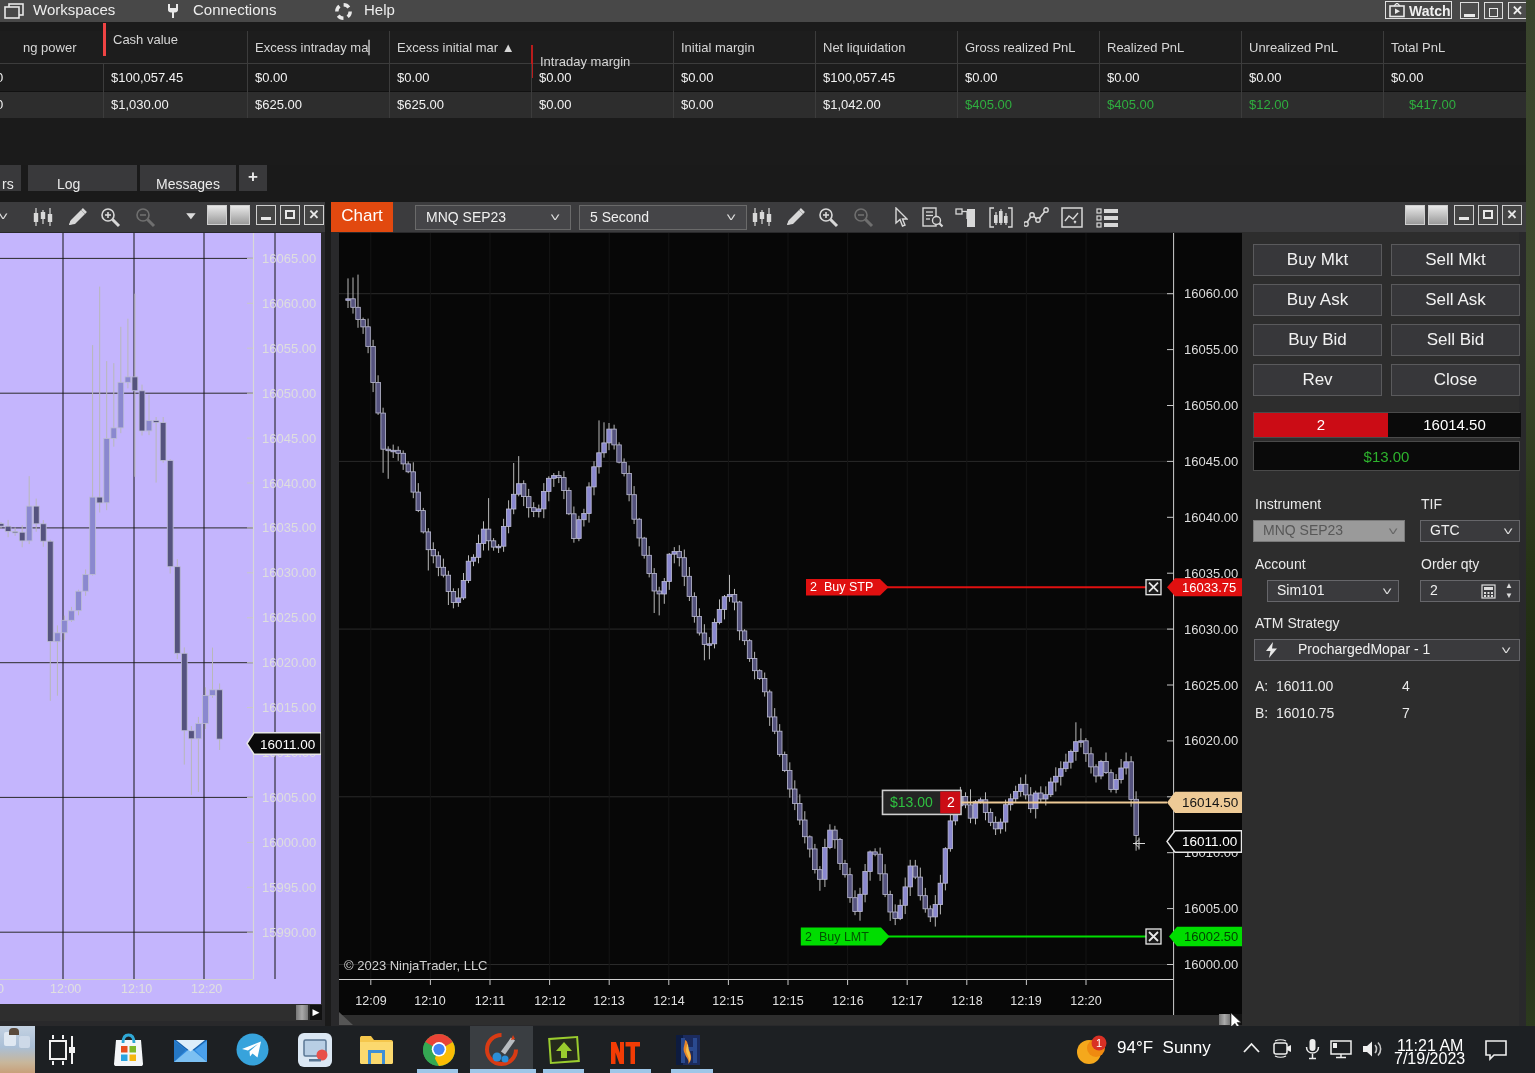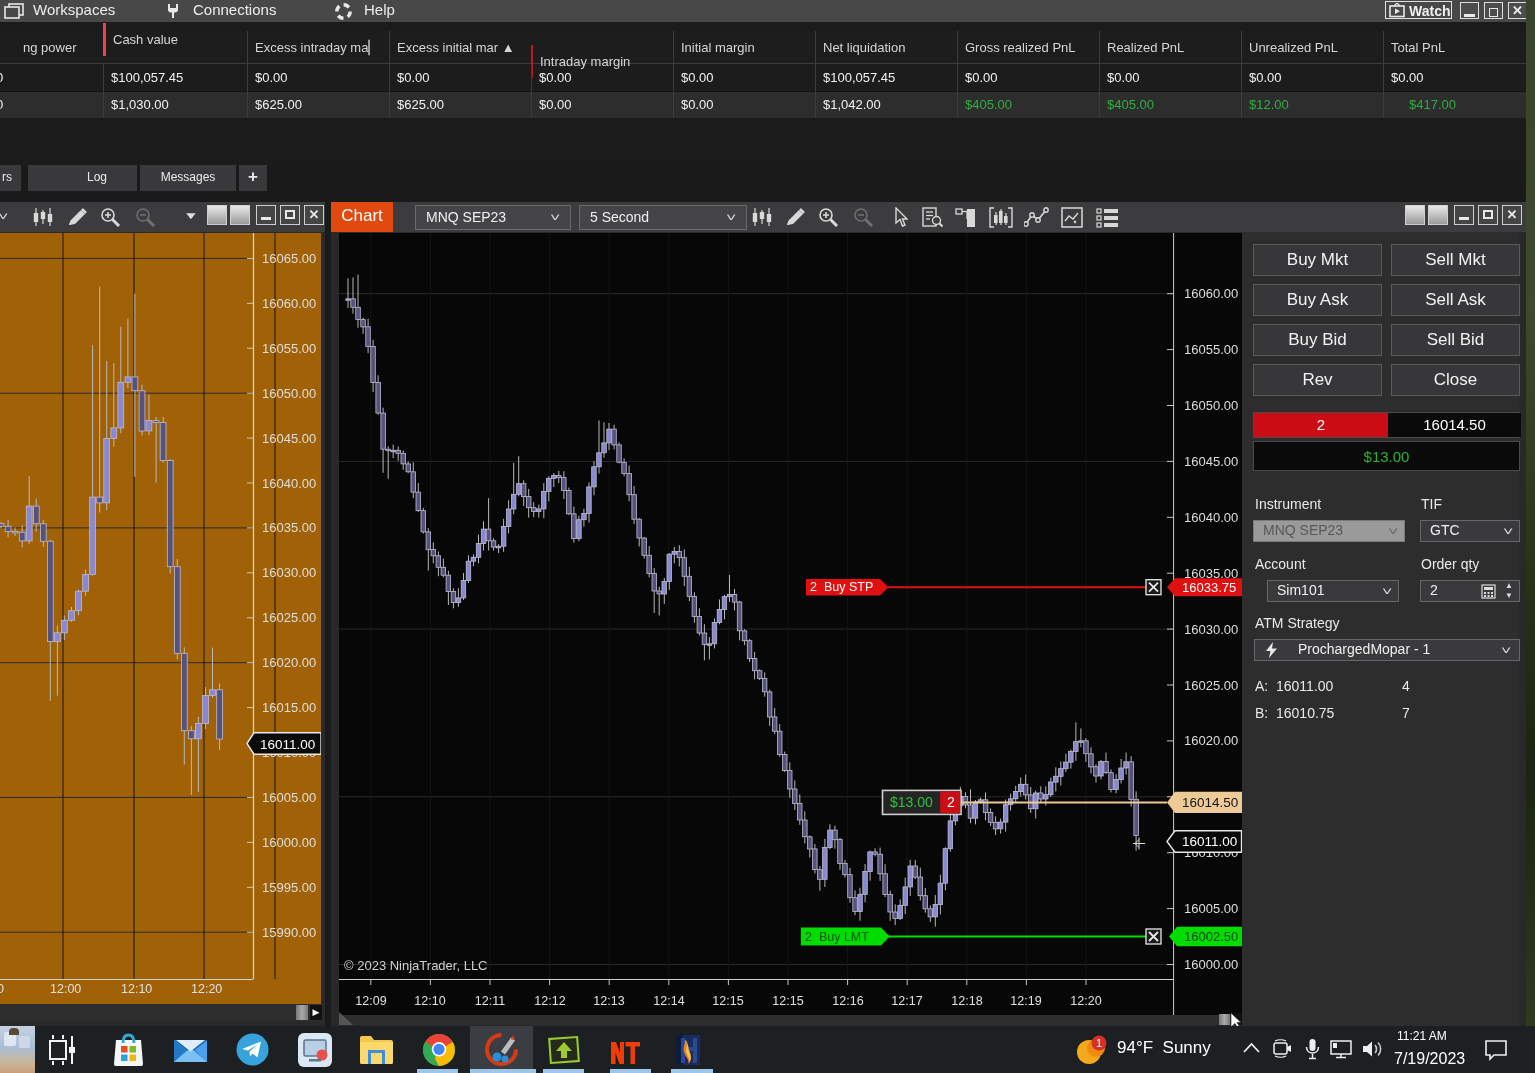--- a/index.html
+++ b/index.html
@@ -8,32 +8,32 @@
 
 #titlebar{left:0;top:0;width:1526px;height:22px;background:#484848;color:#eee;font-size:15px}
 .menuitem{position:absolute;top:1px;color:#ededed;font-size:15px}
 .winbtn{position:absolute;top:2px;width:19px;height:17px;border:1px solid #ddd;background:#4c4c4c;color:#eee;text-align:center}
 
 #tbl{left:0;top:22px;width:1526px;height:143px;background:#1b1b1b}
 .th{position:absolute;top:9px;height:33px;color:#d6d6d6;font-size:13px;border-left:1px solid #3c3c3c;padding:9px 0 0 7px}
 .td{position:absolute;height:27px;color:#f2f2f2;font-size:13px;border-left:1px solid #3c3c3c;padding:6px 0 0 7px}
 .grn{color:#2fae3f !important}
 
-.tab{position:absolute;top:165px;height:26px;background:#39393b;color:#eaeaea;font-size:12px;text-align:center;padding-top:5px}
+.tab{position:absolute;top:165px;height:26px;background:#39393b;color:#eaeaea;font-size:14px;text-align:center;padding-top:11px}
 
 #toolL{left:0;top:202px;width:325px;height:30px;background:#3c3c3e}
 #toolR{left:331px;top:202px;width:1195px;height:30px;background:#3c3c3e}
 .tbtn{position:absolute;top:3px;width:20px;height:20px;border:1px solid #cfcfcf;background:#454545;color:#e8e8e8;text-align:center;font-size:12px;line-height:18px}
 .sq{background:linear-gradient(180deg,#e8e8e8,#9a9a9a)}
 .drop{position:absolute;top:3px;height:25px;background:#454548;border:1px solid #6a6a6a;color:#efefef;font-size:14px;padding:3px 0 0 10px}
 .chev{position:absolute;color:#dcdcdc;font-size:11px;transform:scaleX(1.6)}
 
 #winL{left:0;top:232px;width:325px;height:794px;background:#29292b}
 #winR{left:331px;top:232px;width:1195px;height:794px;background:#29292b}
-.plotL{position:absolute;left:0;top:1px;width:321px;height:771px;background:#a16207}
+.plotL{position:absolute;left:0;top:1px;width:321px;height:771px;background:#c4b5fd}
 .plotR{position:absolute;left:8px;top:1px;width:911px;height:783px;background:#070707}
 
 #panel{left:1242px;top:232px;width:277px;height:794px;background:#2d2d2d}
 .pbtn{position:absolute;width:129px;height:32px;background:#37373a;border:1px solid #5a5a5c;color:#f2f2f2;font-size:17px;text-align:center;padding-top:5px}
 .plabel{position:absolute;color:#e9e9e9;font-size:14px}
 .pdrop{position:absolute;height:22px;background:#3a3a3d;border:1px solid #66666a;color:#f0f0f0;font-size:14px;padding:1px 0 0 9px}
 
 #desktop{left:1526px;top:0;width:9px;height:1026px;background:linear-gradient(180deg,#39442c,#3e4a2e 30%,#273417 55%,#1a2410 75%,#2c3a1e)}
 
 #taskbar{left:0;top:1026px;width:1535px;height:47px;background:#1d2023}
@@ -101,21 +101,21 @@
       <div class="td" style="left:1099px;width:142px;border-left:1px solid #3c3c3c;top:69px;padding-left:7px"><span class="grn">$405.00</span></div>
       <div class="th" style="left:1241px;width:142px;border-left:1px solid #3c3c3c;padding-top:9px;top:9px;height:33px">Unrealized PnL</div>
       <div class="td" style="left:1241px;width:142px;border-left:1px solid #3c3c3c;top:42px;padding-left:7px">$0.00</div>
       <div class="td" style="left:1241px;width:142px;border-left:1px solid #3c3c3c;top:69px;padding-left:7px"><span class="grn">$12.00</span></div>
       <div class="th" style="left:1383px;width:143px;border-left:1px solid #3c3c3c;padding-top:9px;top:9px;height:33px">Total PnL</div>
       <div class="td" style="left:1383px;width:143px;border-left:1px solid #3c3c3c;top:42px;padding-left:7px">$0.00</div>
       <div class="td" style="left:1383px;width:143px;border-left:1px solid #3c3c3c;top:69px;padding-left:25px"><span class="grn">$417.00</span></div>
     </div>
 
 <div class="tab" style="left:0;width:21px;border-left:none;text-align:left;padding-left:2px">rs</div>
-<div class="tab" style="left:28px;width:109px;text-align:center;padding-left:29px">Log</div>
+<div class="tab" style="left:28px;width:109px;text-align:left;padding-left:29px">Log</div>
 <div class="tab" style="left:140px;width:96px">Messages</div>
 <div class="tab" style="left:239px;width:28px;font-weight:bold;font-size:17px;padding-top:2px">+</div>
 
 <div id="toolL" class="abs">
  <span class="chev" style="left:0px;top:8px">˅</span>
  <svg class="abs" style="left:32px;top:5px" width="22" height="20" viewBox="0 0 22 20">
  <line x1="4" y1="1" x2="4" y2="19" stroke="#d8d8d8" stroke-width="1.2"></line>
         <rect x="1.8" y="6" width="4.4" height="9" fill="#d8d8d8"></rect>
  <line x1="11" y1="3" x2="11" y2="17" stroke="#d8d8d8" stroke-width="1.2"></line>
         <rect x="8.8" y="5" width="4.4" height="7" fill="#d8d8d8"></rect>
@@ -965,18 +965,18 @@
  <svg class="abs" style="left:1330px;top:13px" width="24" height="20" viewBox="0 0 24 20">
   <rect x="1" y="2" width="20" height="13" fill="none" stroke="#eee" stroke-width="1.5"></rect>
   <line x1="6" y1="18.5" x2="16" y2="18.5" stroke="#eee" stroke-width="1.5"></line>
   <line x1="11" y1="15" x2="11" y2="18" stroke="#eee" stroke-width="1.5"></line>
   <rect x="3" y="4" width="4" height="5" fill="#eee"></rect>
  </svg>
  <svg class="abs" style="left:1361px;top:12px" width="24" height="22" viewBox="0 0 24 22">
   <path d="M2 8 L6 8 L11 3.5 L11 18.5 L6 14 L2 14 Z" fill="#eee"></path>
   <path d="M14 7 C16 9 16 13 14 15 M17 4.5 C20.5 8 20.5 14 17 17.5" stroke="#c8c8c8" stroke-width="1.6" fill="none"></path>
  </svg>
- <span class="tray" style="left:1397px;top:3px;font-size:12px">11:21 AM</span>
+ <span class="tray" style="left:1397px;top:11px;font-size:16px">11:21 AM</span>
  <span class="tray" style="left:1394px;top:24px;font-size:16px">7/19/2023</span>
  <svg class="abs" style="left:1484px;top:13px" width="24" height="22" viewBox="0 0 24 22">
   <path d="M2 2 L22 2 L22 16 L10 16 L6 20 L6 16 L2 16 Z" fill="none" stroke="#eee" stroke-width="1.6"></path>
  </svg>
 </div>
 </div>
 </body></html>

